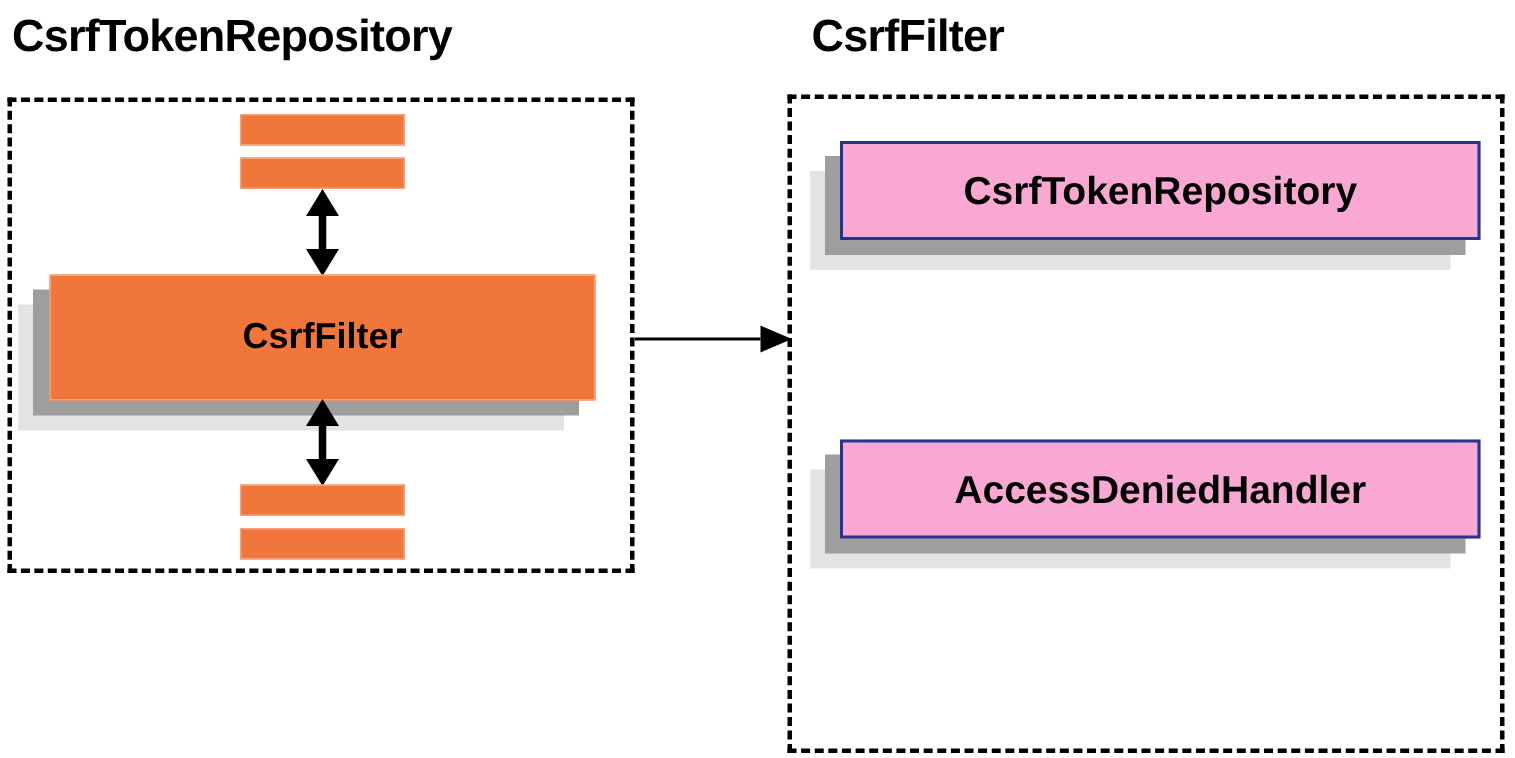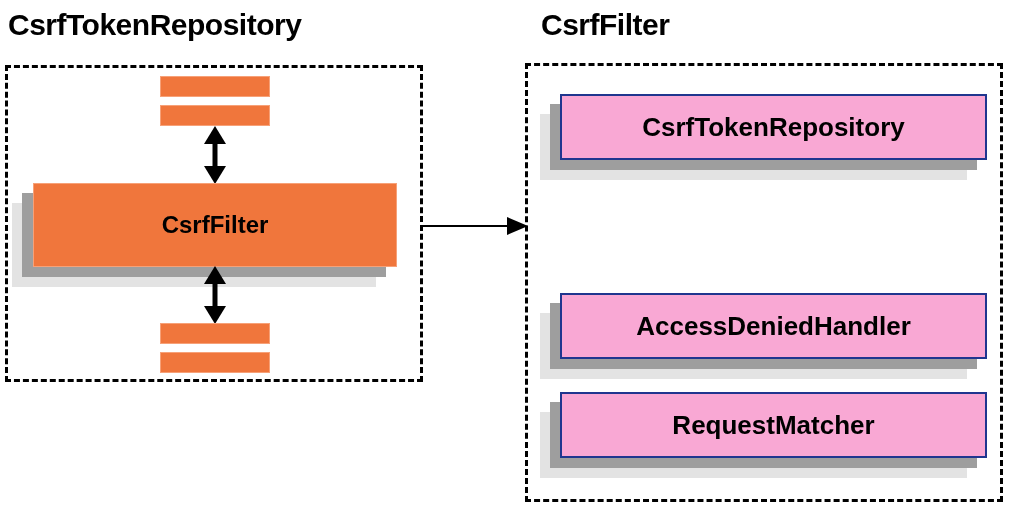--- a/index.html
+++ b/index.html
@@ -132,17 +132,14 @@
 
   <div class="blue-box blue-1">
     <span>CsrfTokenRepository</span>
   </div>
 
 
   <div class="blue-box blue-3">
     <span>AccessDeniedHandler</span>
   </div>
 
-  <div class="blue-box blue-4">
-    <span>RequestMatcher</span>
-  </div>
 
 </div>
 
 </body></html>

